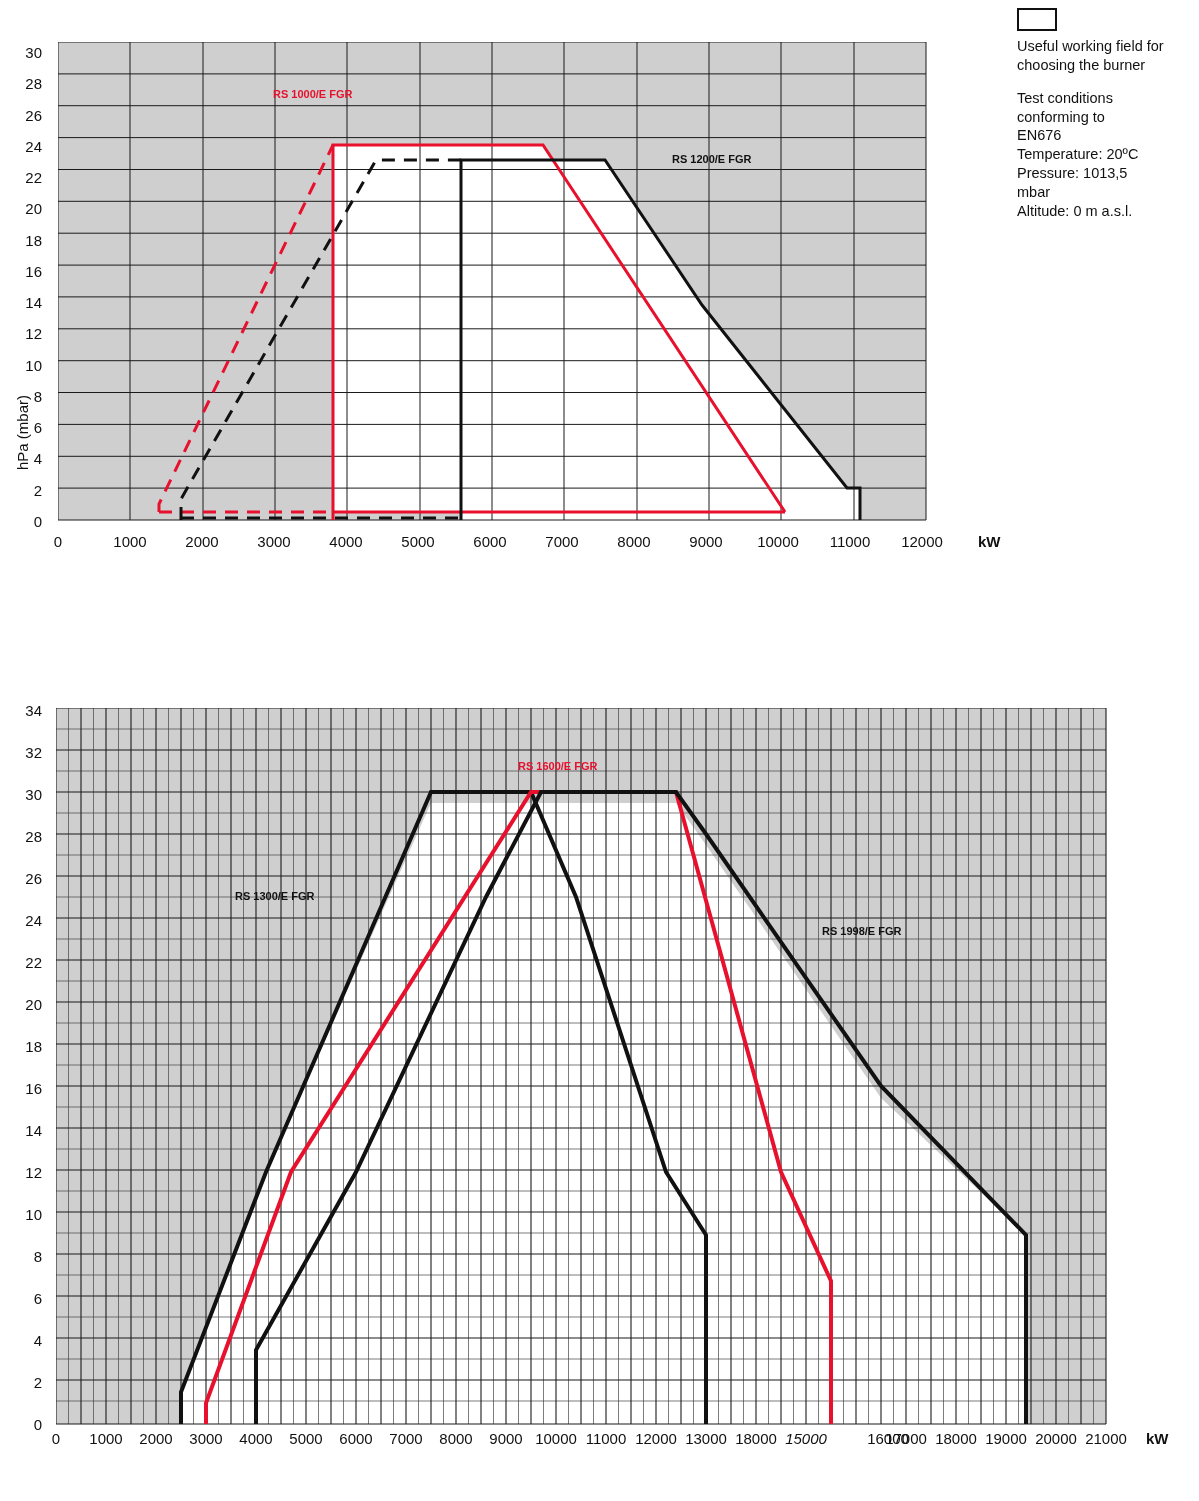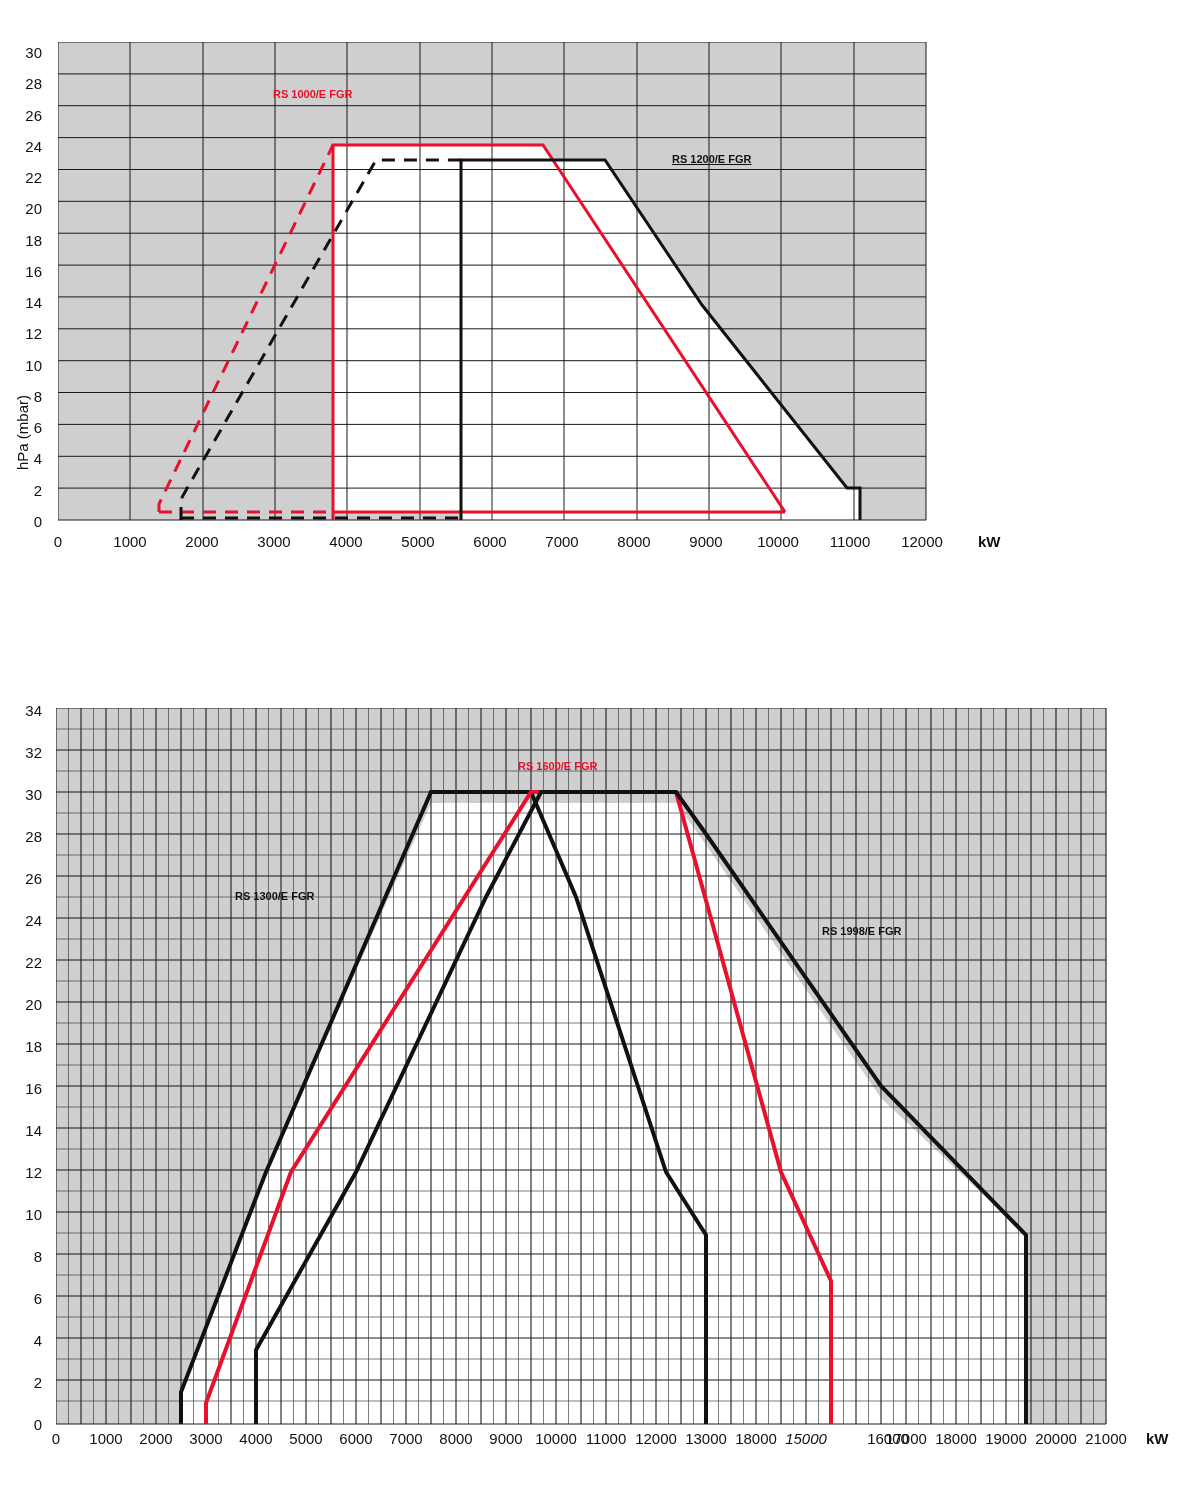--- a/index.html
+++ b/index.html
@@ -103,24 +103,37 @@
     <path d="M 101,470 L 101,462 L 275,103" fill="none" stroke="#e8112d" stroke-width="3" stroke-dasharray="13,9"></path>
     <line x1="101" y1="470" x2="275" y2="470" stroke="#e8112d" stroke-width="3" stroke-dasharray="13,9"></line>
 
     <path d="M 403,478 L 403,118 L 547,118 L 644,263 L 789,446 L 802,446 L 802,478" fill="none" stroke="#111111" stroke-width="3"></path>
 
     <path d="M 123,478 L 123,472 L 123,457 L 318,118 L 403,118" fill="none" stroke="#111111" stroke-width="3" stroke-dasharray="13,9"></path>
     <line x1="123" y1="476" x2="403" y2="476" stroke="#111111" stroke-width="3" stroke-dasharray="13,9"></line>
   </svg>
 
   <div class="series-label" style="left:273px;top:88px;color:#e8112d;">RS 1000/E FGR</div>
-  <div class="series-label" style="left:672px;top:153px;color:#111;text-decoration:underline;">RS 1200/E FGR</div>
+  <div class="series-label" style="left:672px;top:153px;color:#111;">RS 1200/E FGR</div>
 </div>
 
 <div class="legend" style="left:1017px;top:8px;width:175px;">
+  <div class="blk">
+    <div class="swatch-solid"></div>
+    <p style="margin-top:6px;">Useful working field for choosing the burner</p>
+  </div>
+  <div>
+    <p>Test conditions</p>
+    <p>conforming to</p>
+    <p>EN676</p>
+    <p>Temperature: 20ºC</p>
+    <p>Pressure: 1013,5</p>
+    <p>mbar</p>
+    <p>Altitude: 0 m a.s.l.</p>
+  </div>
 </div>
 
 <div class="chart-wrap" style="left:0;top:690px;width:1199px;height:800px;">
 
   <div class="unit" style="left:1146px;top:740px;font-weight:bold;">kW</div>
 
   <div class="tick" style="left:0px;top:12px;width:42px;">34</div>
   <div class="tick" style="left:0px;top:54px;width:42px;">32</div>
   <div class="tick" style="left:0px;top:96px;width:42px;">30</div>
   <div class="tick" style="left:0px;top:138px;width:42px;">28</div>

